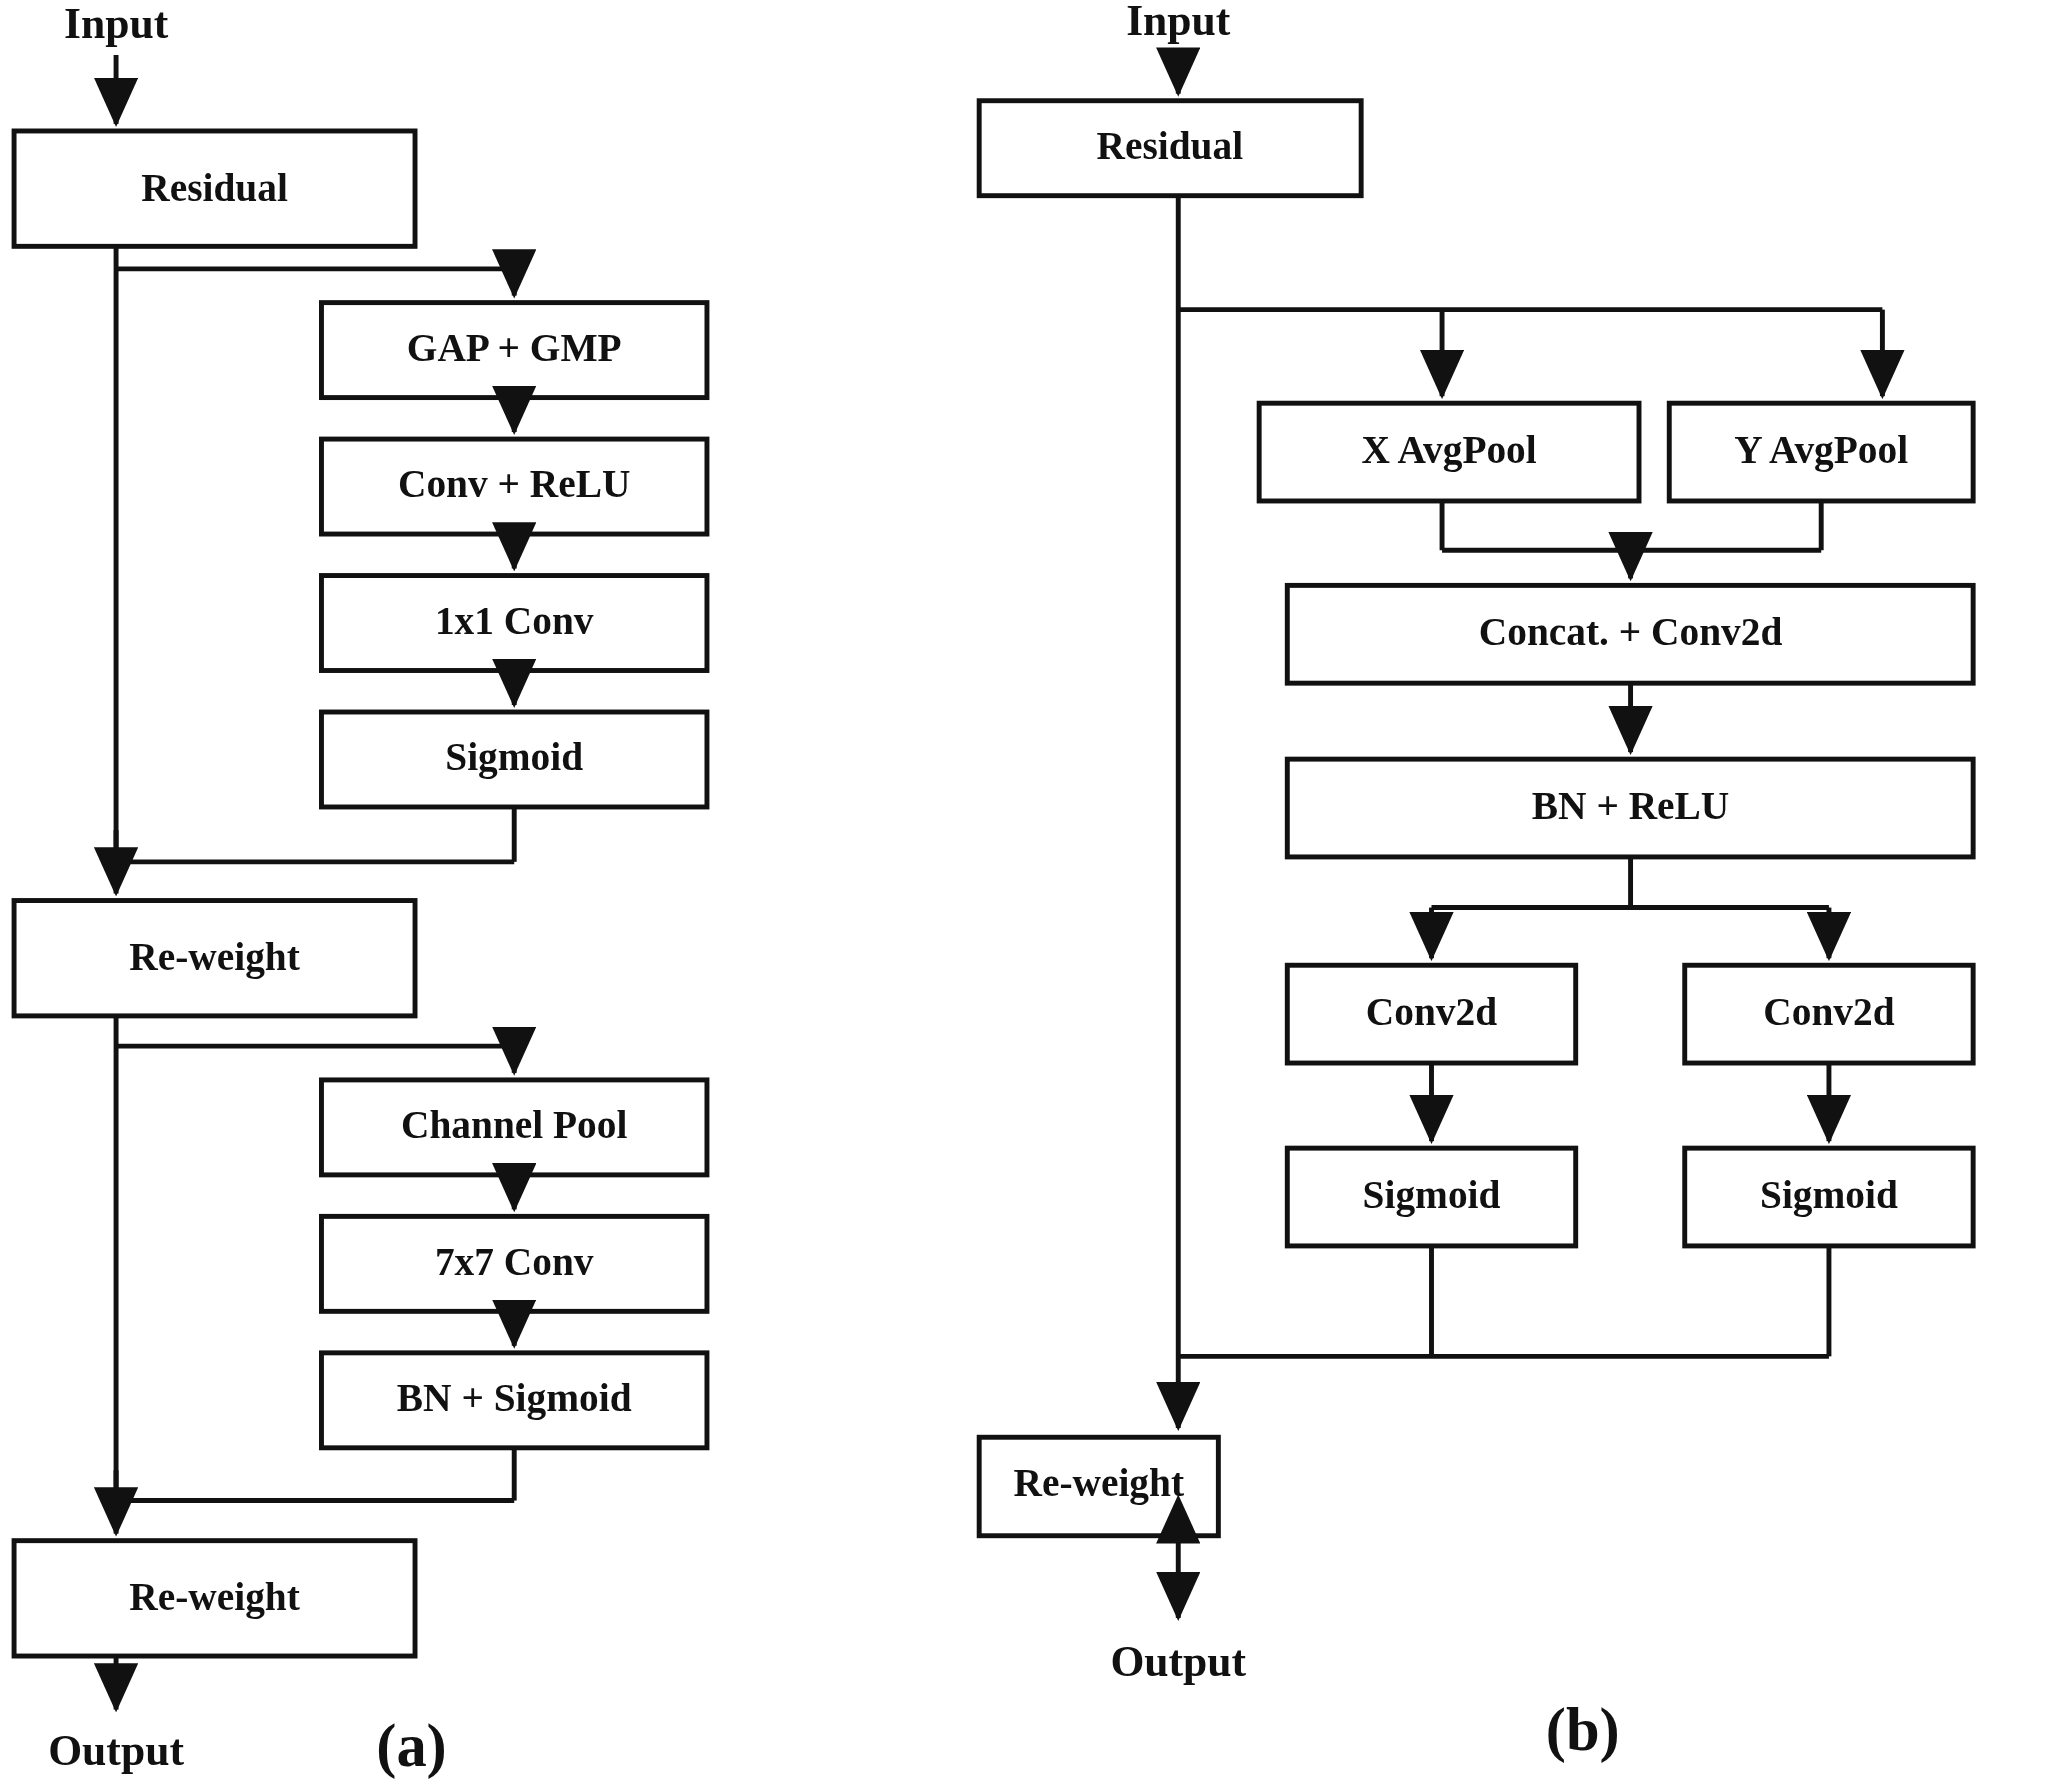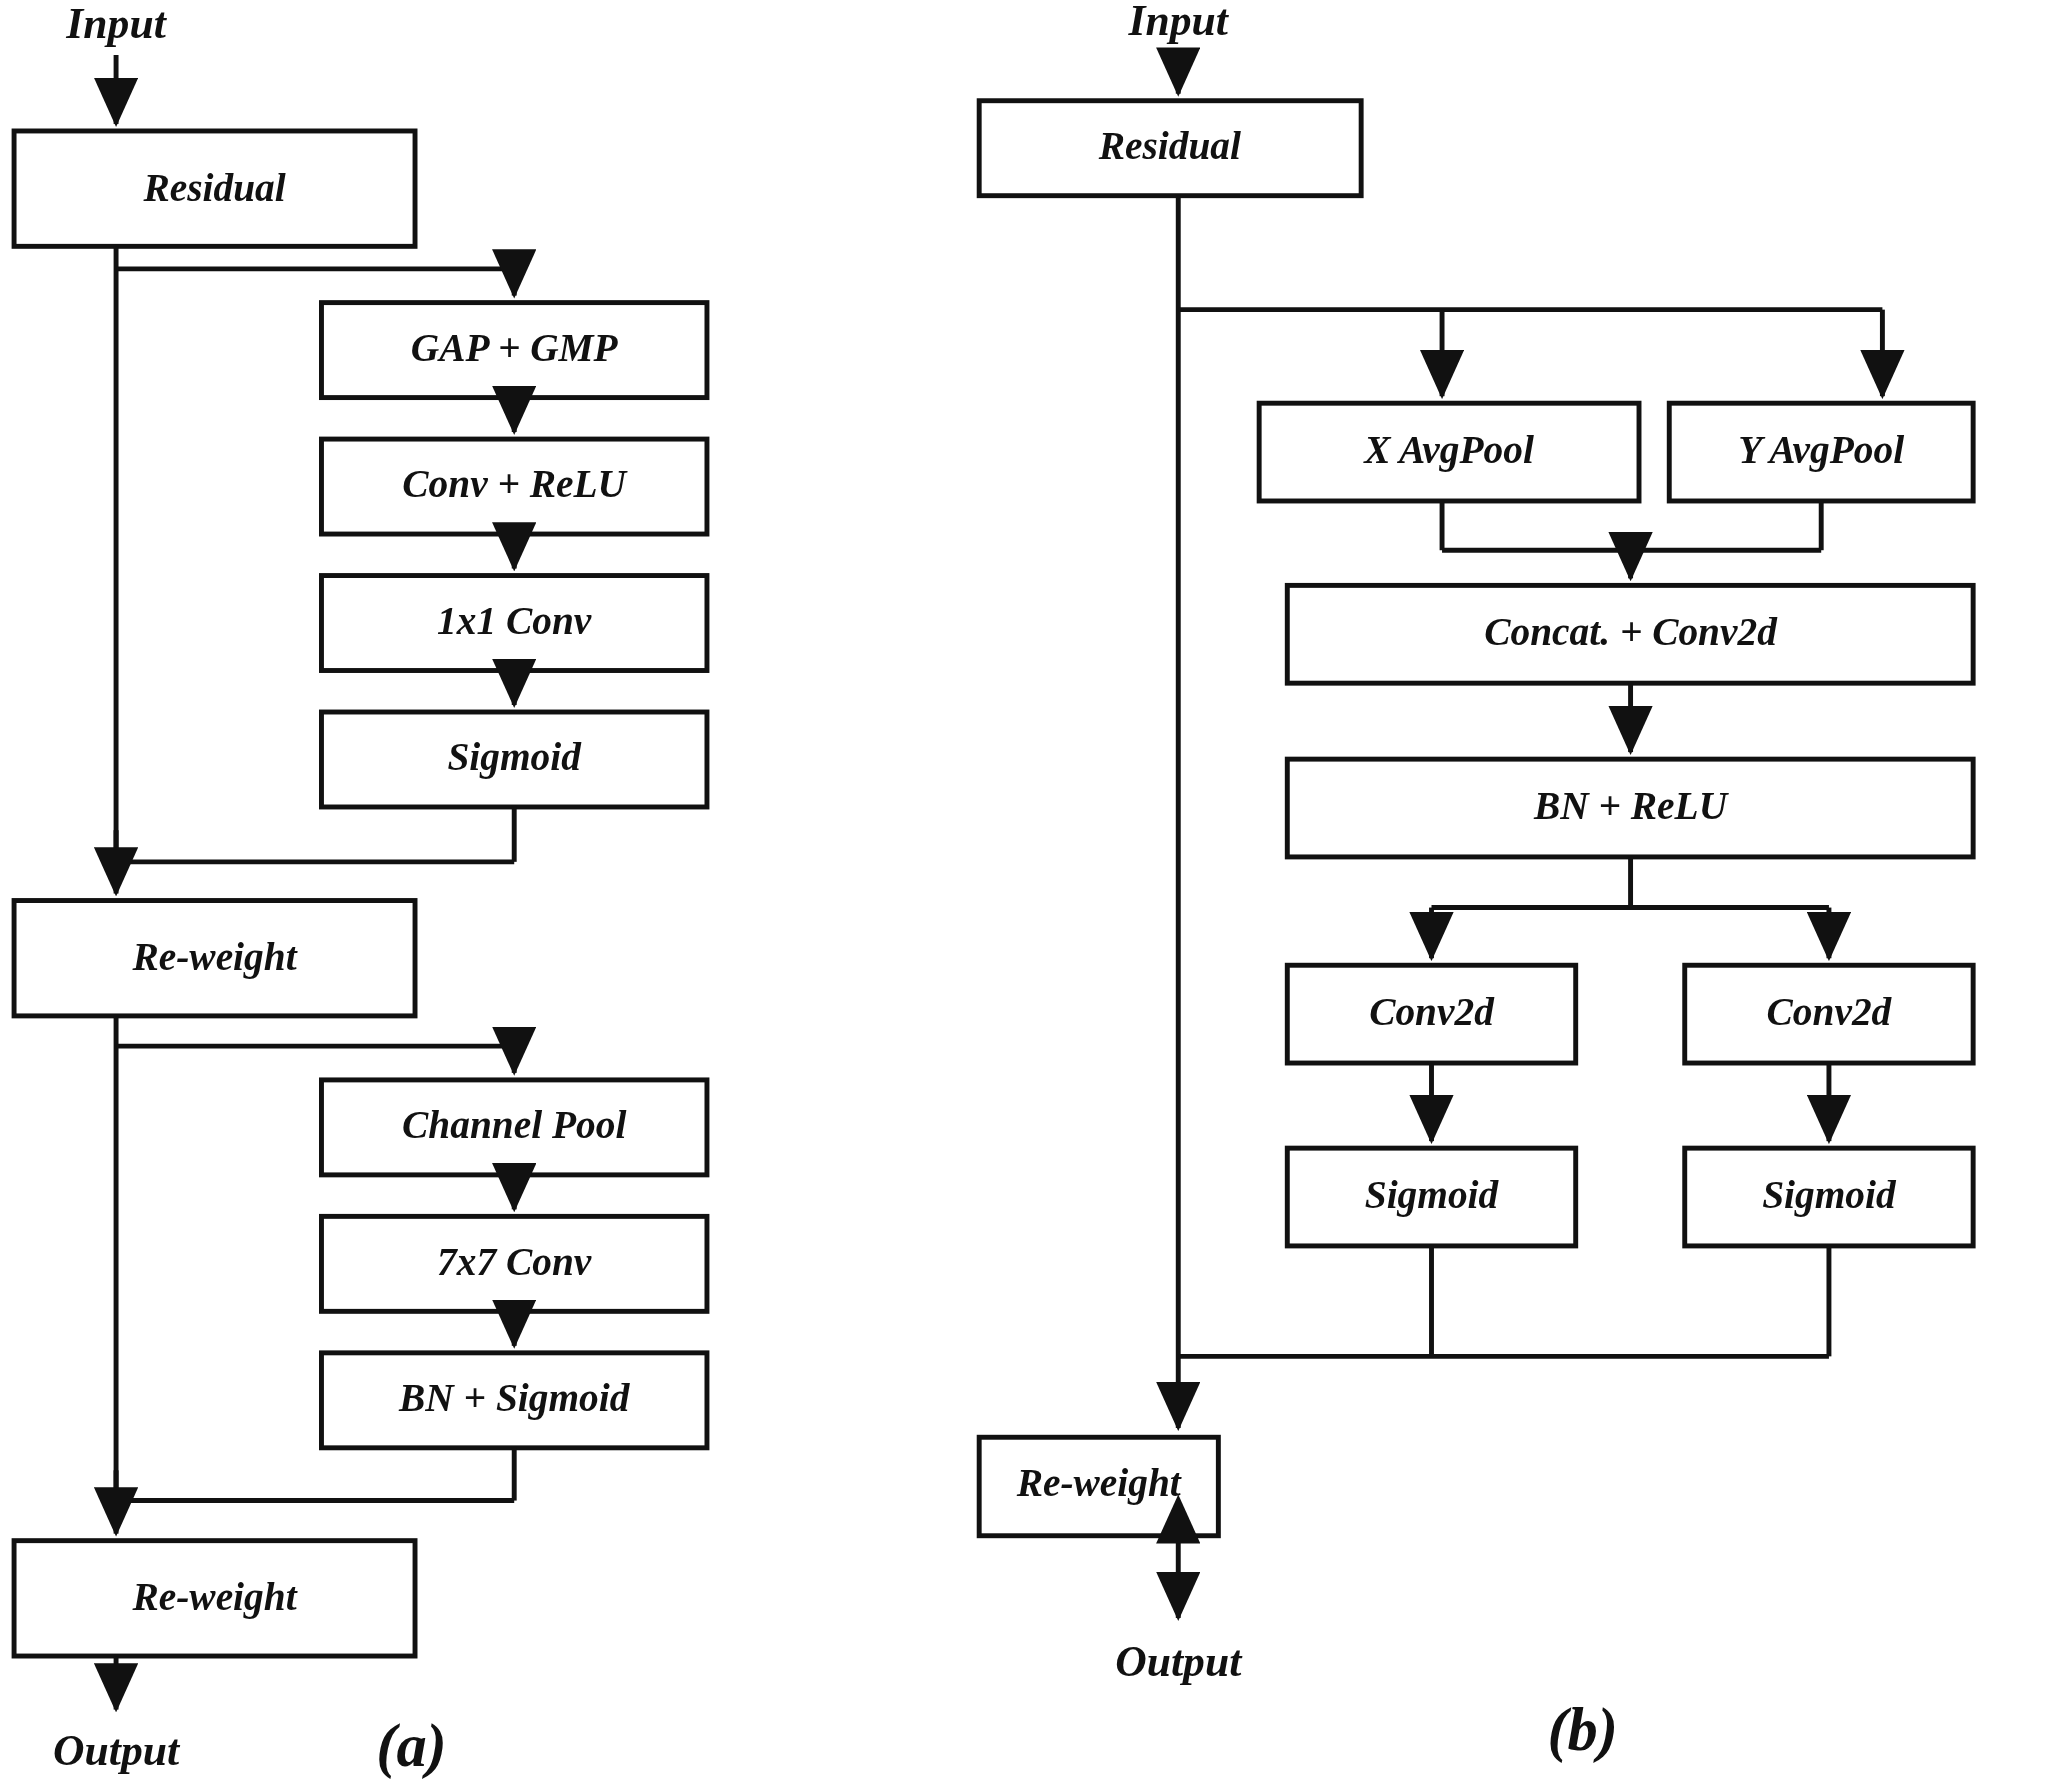--- a/index.html
+++ b/index.html
@@ -6,21 +6,20 @@
     margin: 0;
     padding: 0;
     background: #ffffff;
   }
   #canvas {
     position: relative;
     width: 2066px;
     height: 1785px;
     background: #ffffff;
     font-family: "Liberation Serif", "DejaVu Serif", serif;
-    font-style: italic;
   }
   svg#diagram {
     position: absolute;
     top: 0;
     left: 0;
     width: 2066px;
     height: 1787px;
   }
   .boxrect {
     fill: #ffffff;

